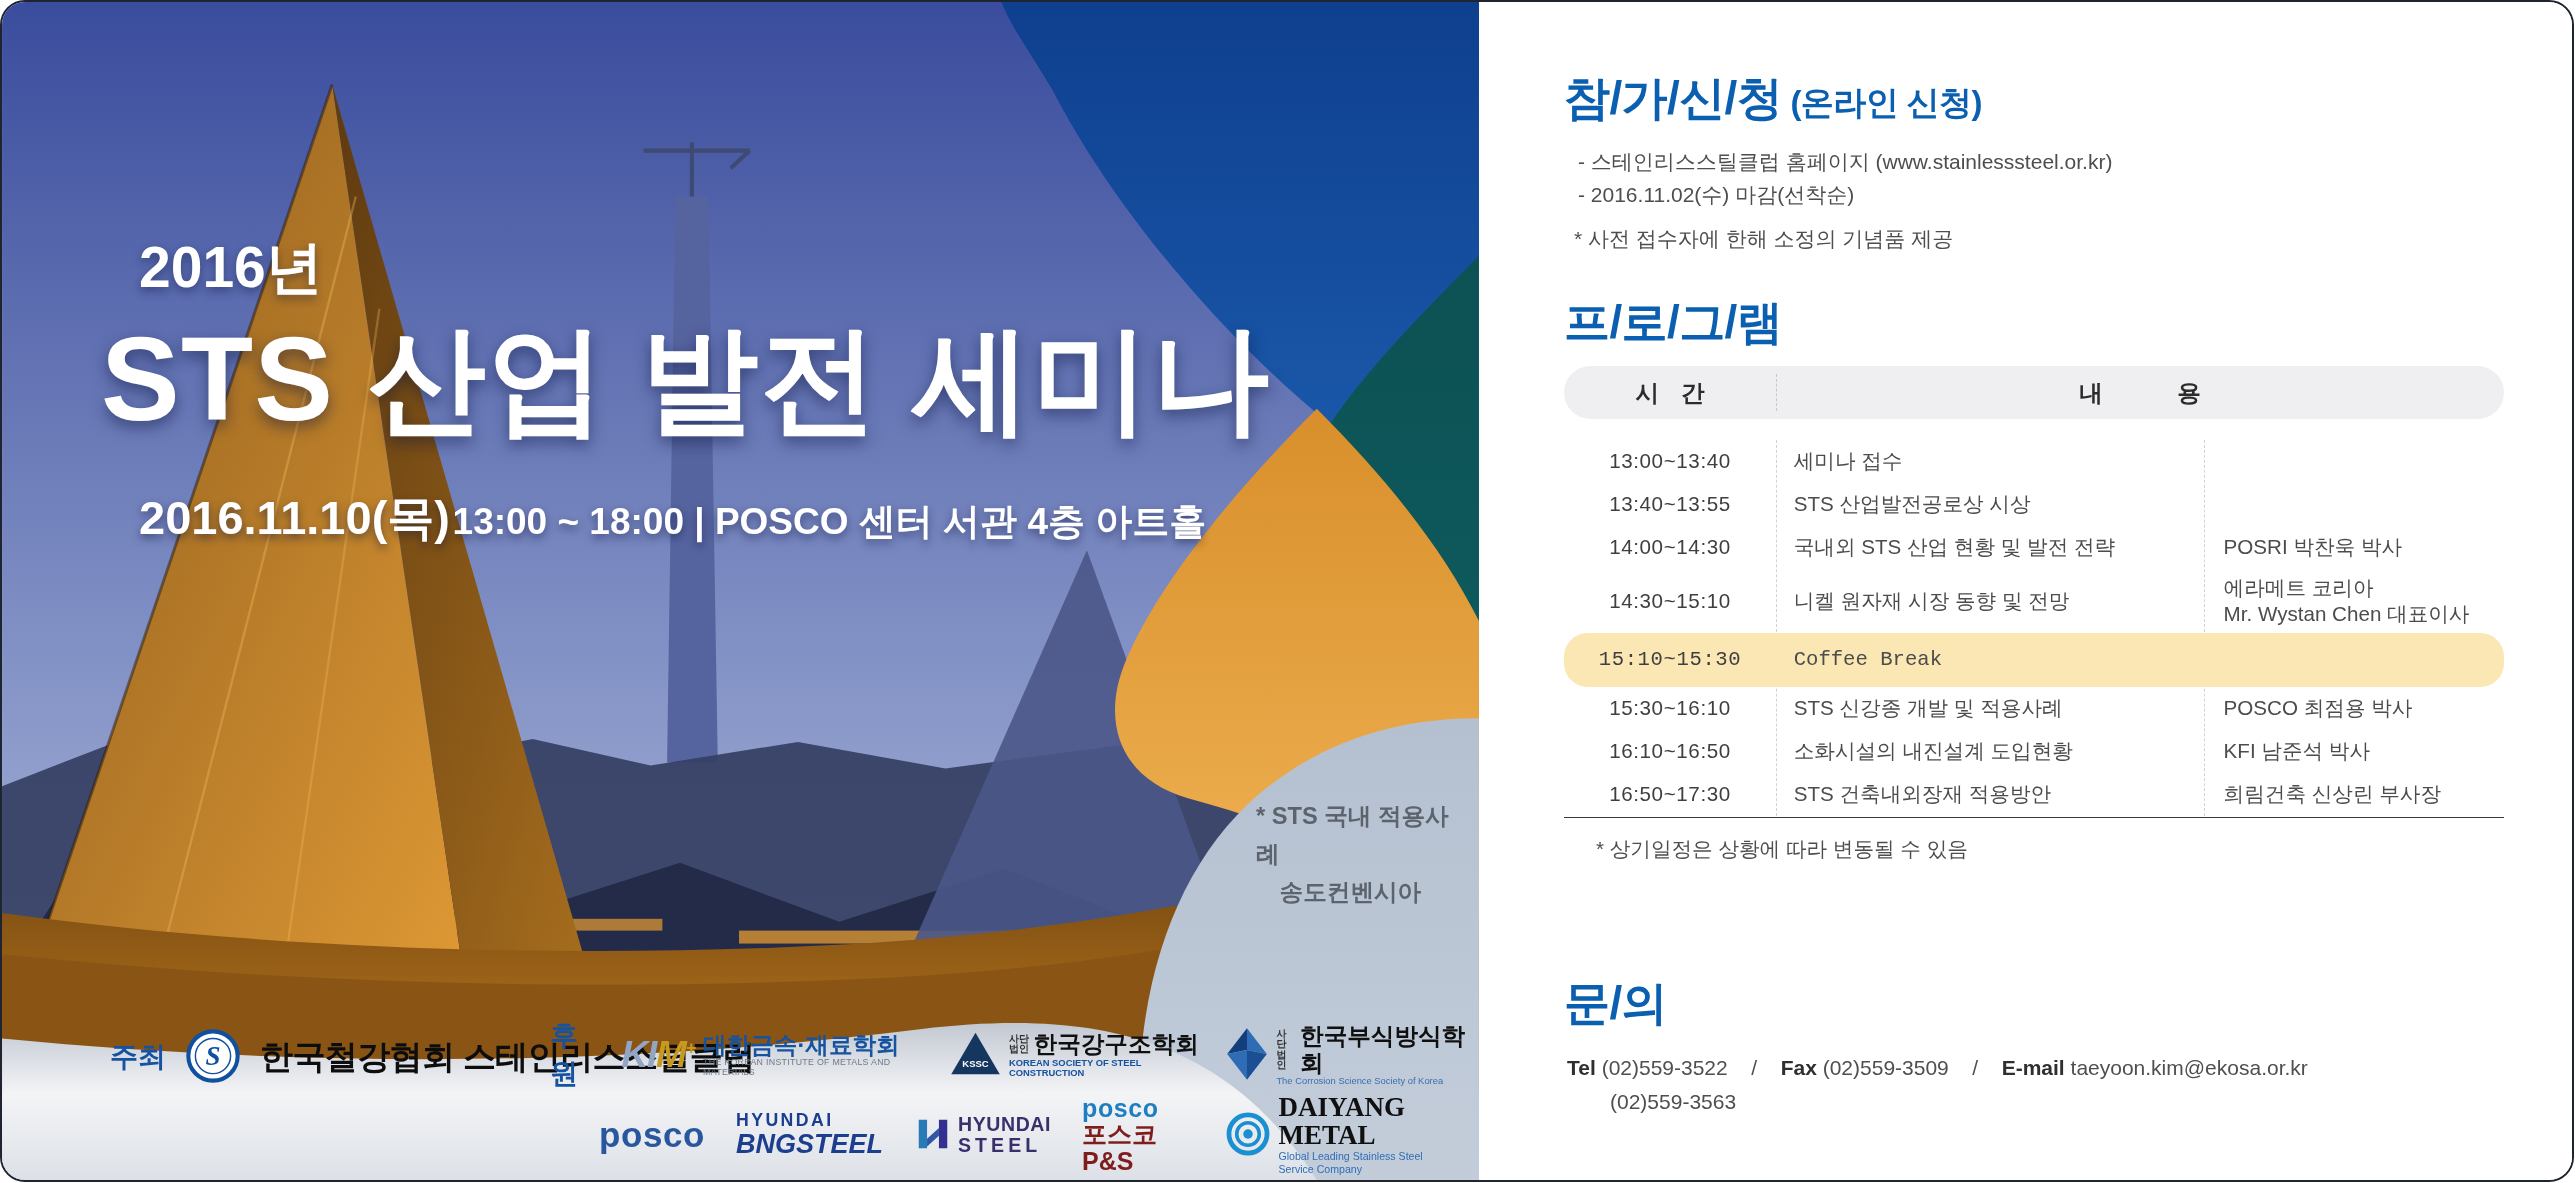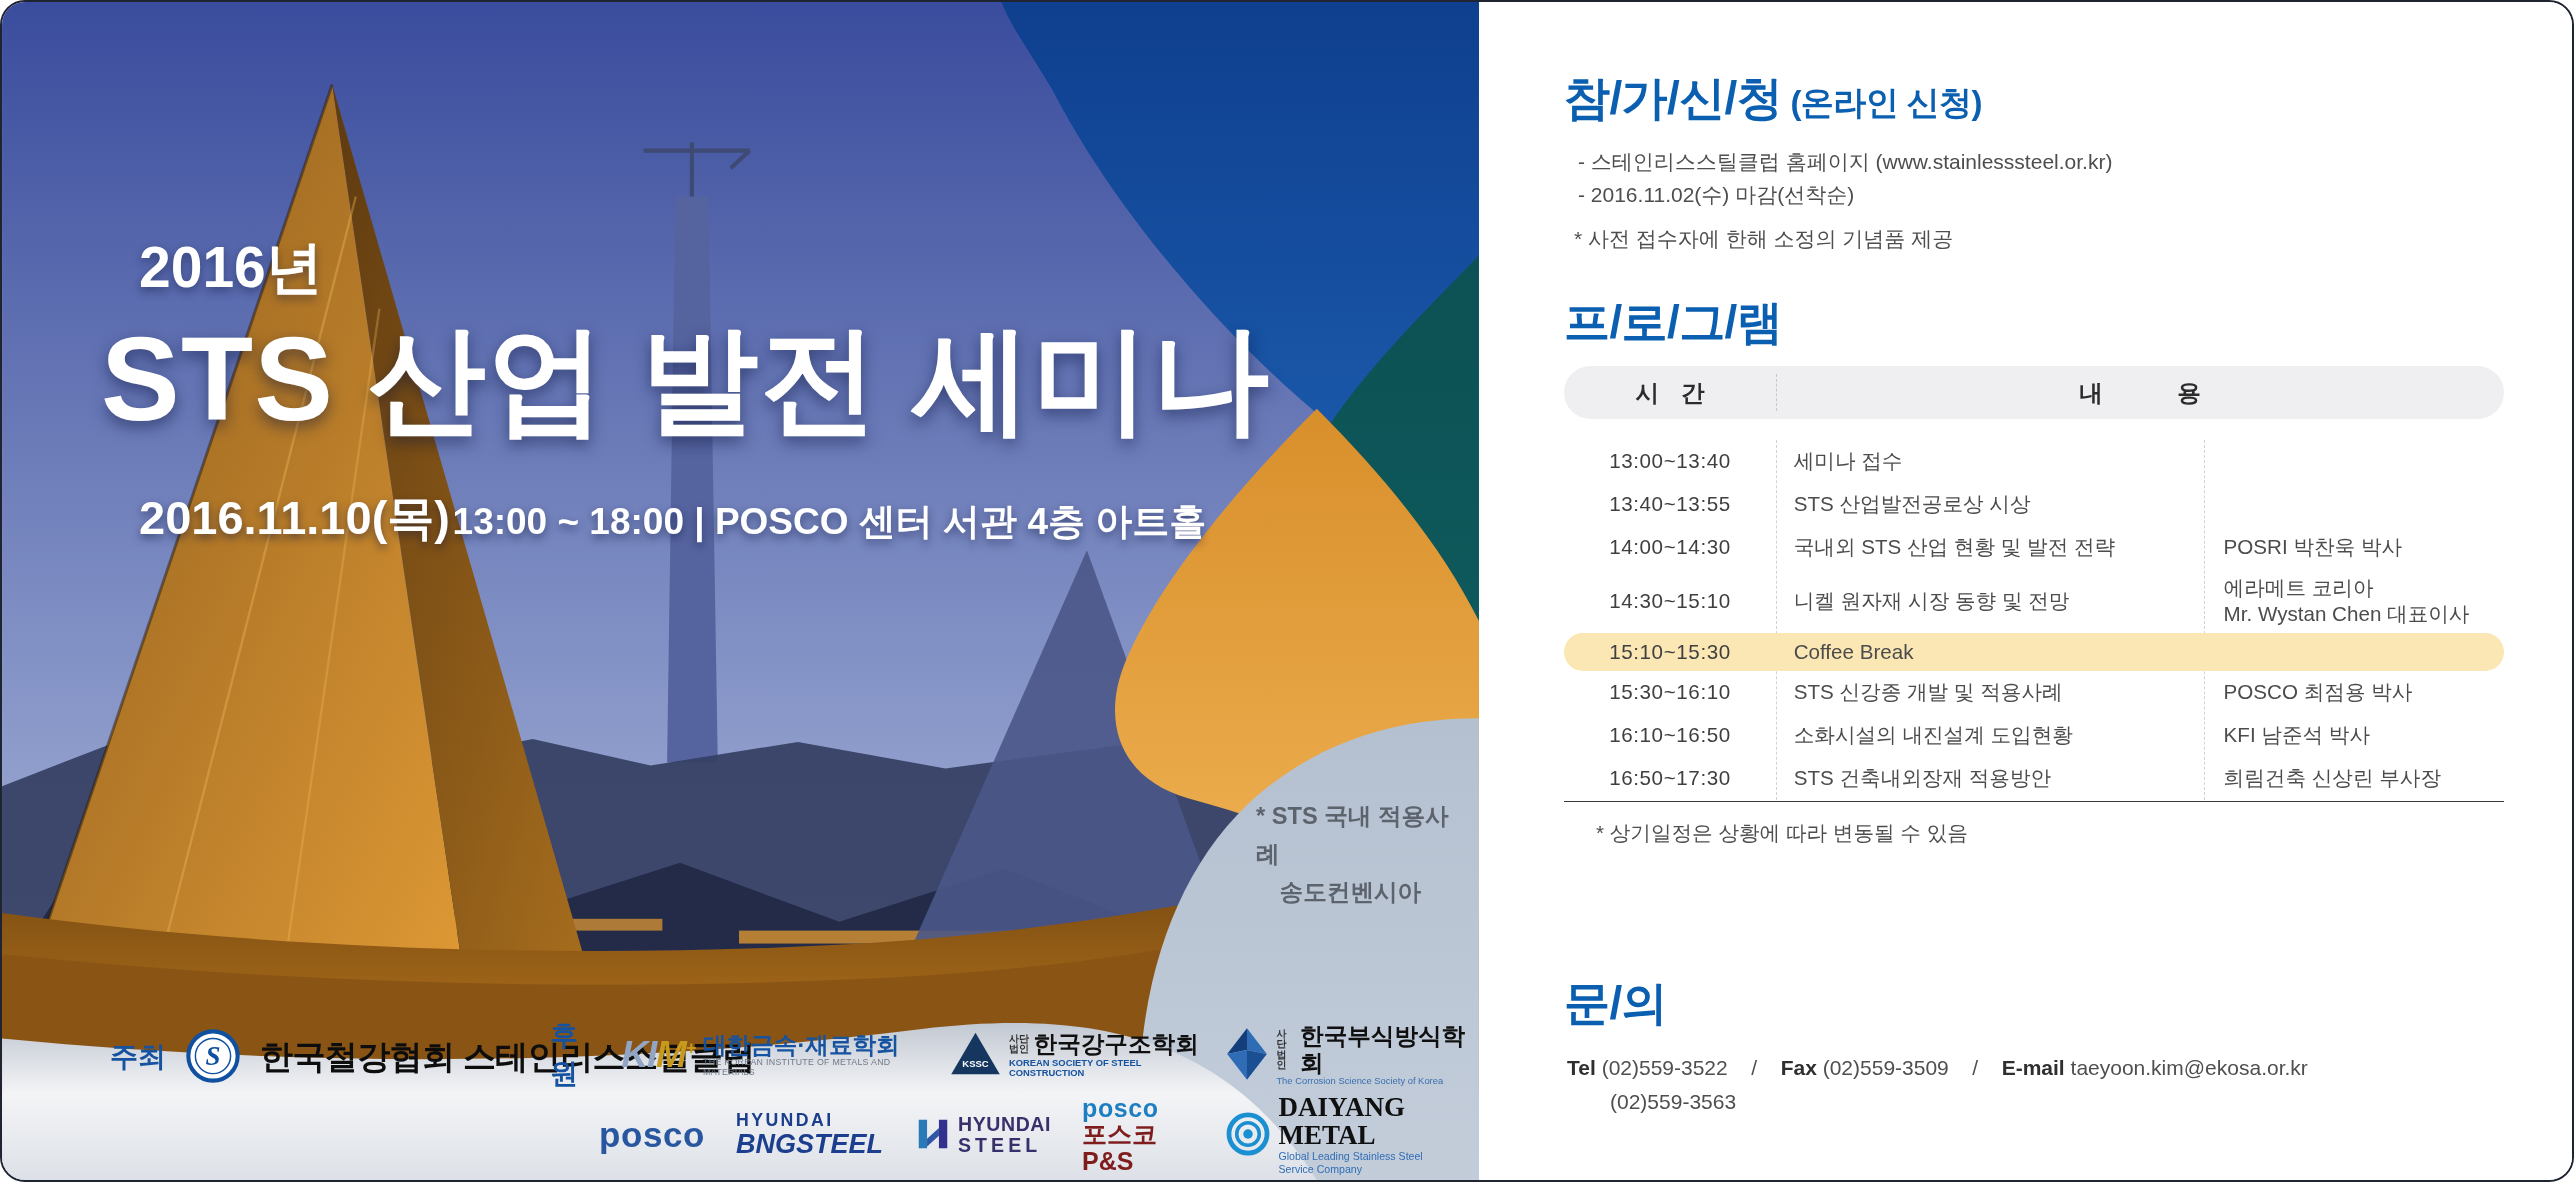--- a/index.html
+++ b/index.html
@@ -66,21 +66,21 @@
   .pt-rows{position:relative;margin-top:20.6px;}
   .vline{position:absolute;top:0;bottom:0;border-left:1.8px dashed #cfd3d9;}
   .vline.v1{left:212px;}
   .vline.v2{left:640px;}
   .prow{position:relative;display:flex;align-items:center;height:43px;font-size:20.6px;color:#4c4c4c;font-weight:500;}
   .prow .c-time{width:212px;text-align:center;color:#3f3f3f;letter-spacing:0.6px;}
   .prow .c-content{width:427px;padding-left:17.7px;box-sizing:border-box;}
   .prow .c-speaker{flex:1;padding-left:20.6px;line-height:1.25;}
   .prow.tall{height:64px;}
   .prow.dotted{border-bottom:1.8px dotted #ababab;}
-  .prow.highlight{height:38px;background:#fbe7b4;border-radius:23.6px;z-index:1;}
+  .prow.highlight{height:54px;background:#fbe7b4;border-radius:23.6px;z-index:1;font-family:Liberation Mono, monospace;}
   .endline{border-top:1.8px solid #3a3a3a;margin-top:1.2px;}
   .pt-note{margin-top:17.7px;margin-left:32px;font-size:20.6px;color:#4e4e4e;}
   .contact-line{position:absolute;left:88px;top:1054px;font-size:21px;color:#4f4f4f;white-space:nowrap;}
   .contact-line b{color:#2f2f2f;}
   .contact-line .sep{margin:0 17.7px;}
   .contact-line2{position:absolute;left:131px;top:1088px;font-size:21px;color:#4f4f4f;}
 </style>
 </head>
 <body>
 

